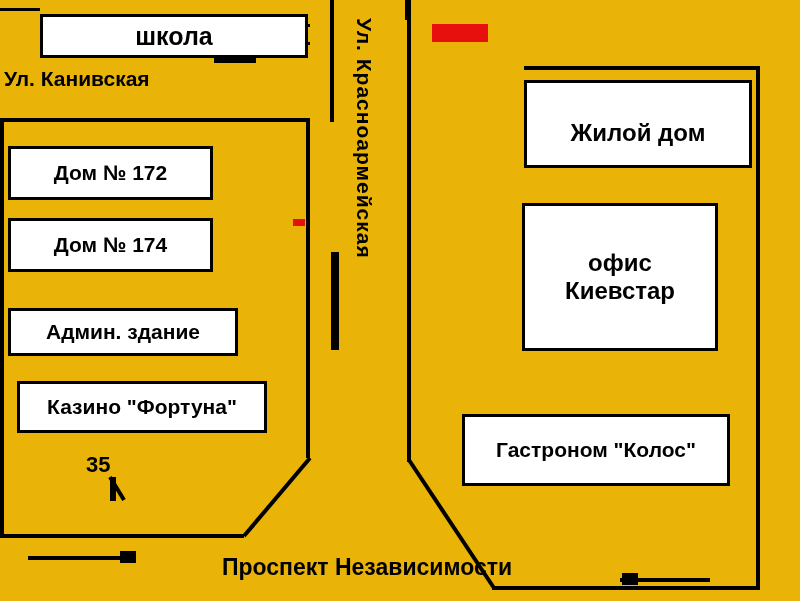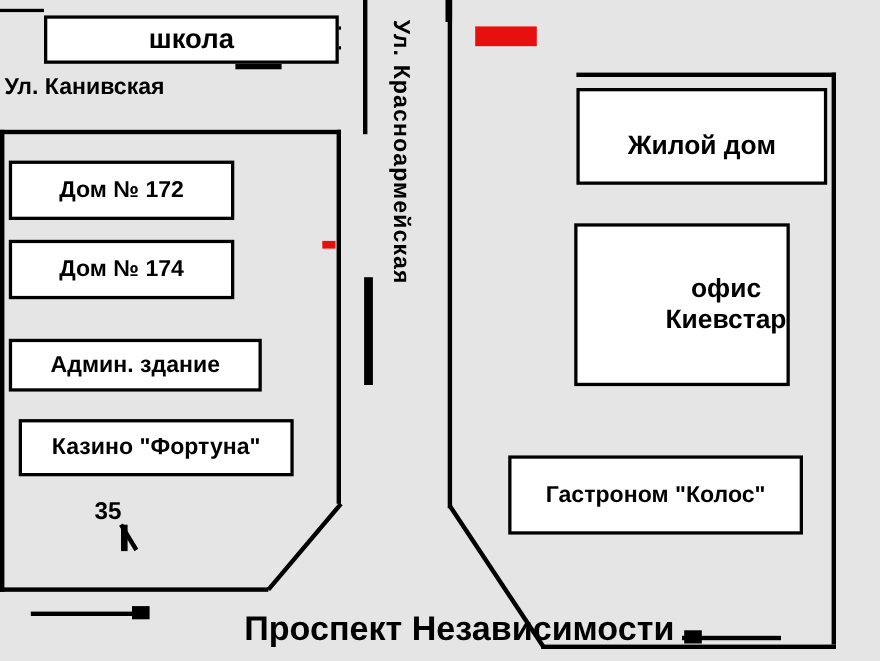--- a/index.html
+++ b/index.html
@@ -4,21 +4,21 @@
 <style>
   html, body {
     margin: 0;
     padding: 0;
     background: #ffffff;
   }
   #map {
     position: relative;
     width: 800px;
     height: 601px;
-    background: #e5e5e5;
+    background: #eab308;
     font-family: "Liberation Sans", sans-serif;
     overflow: hidden;
   }
   .box {
     position: absolute;
     border: 3px solid #000000;
     background: #ffffff;
     box-sizing: border-box;
     display: flex;
     align-items: center;
@@ -108,32 +108,32 @@
       </div>
       <div class="box" style="left: 8px; top: 308px; width: 230px; height: 48px; font-size: 21px; text-align: right;">
         <span style="white-space: pre-line;">Админ. здание</span>
       </div>
       <div class="box" style="left: 17px; top: 381px; width: 250px; height: 52px; font-size: 21px;">
         <span style="white-space: pre-line;">Казино "Фортуна"</span>
       </div>
       <div class="box" style="left: 524px; top: 80px; width: 228px; height: 88px; font-size: 24px;">
         <span style="white-space: pre-line; margin-top: 17px;">Жилой дом</span>
       </div>
-      <div class="box" style="left: 522px; top: 203px; width: 196px; height: 148px; font-size: 24px; justify-content: flex-end;">
+      <div class="box" style="left: 522px; top: 203px; width: 196px; height: 148px; font-size: 24px;">
         <span style="white-space: pre-line;">офис
 Киевстар</span>
       </div>
       <div class="box" style="left: 462px; top: 414px; width: 268px; height: 72px; font-size: 21px;">
         <span style="white-space: pre-line;">Гастроном "Колос"</span>
       </div>
     </div>
   <div id="streets">
       <div class="label" style="left: 4px; top: 67px; font-size: 21px;">Ул. Канивская</div>
       <div class="vlabel" style="left: 352px; top: 18px; font-size: 21px;">Ул. Красноармейская</div>
-      <div class="label" style="left: 222px; top: 554px; font-size: 31px;">Проспект Независимости</div>
+      <div class="label" style="left: 222px; top: 554px; font-size: 23px;">Проспект Независимости</div>
     </div>
   <div id="markers">
       <div class="label" style="left: 86px; top: 452px; font-size: 22px;">35</div>
     </div>
 
   <div class="redmark" id="highlight" style="left: 432px; top: 24px; width: 56px; height: 18px; background: rgb(232, 16, 15);"></div>
   <div class="redmark" id="smallarrow" style="left: 293px; top: 219px; width: 12px; height: 7px; background: rgb(232, 16, 15);"></div>
 
 </div>
 

